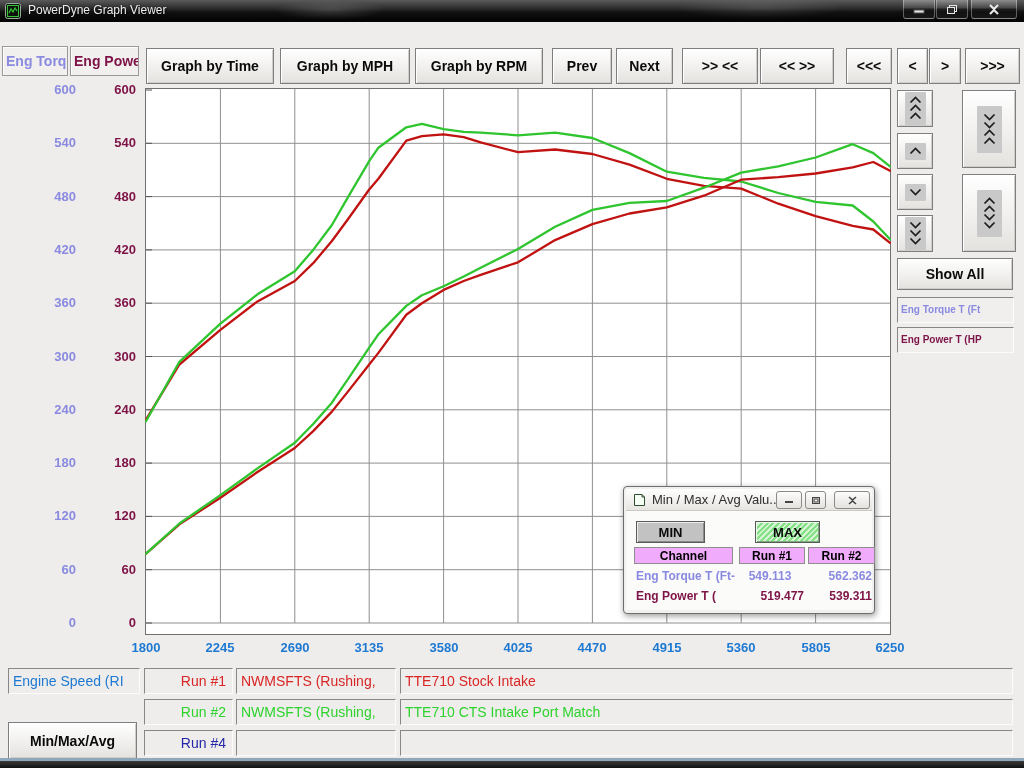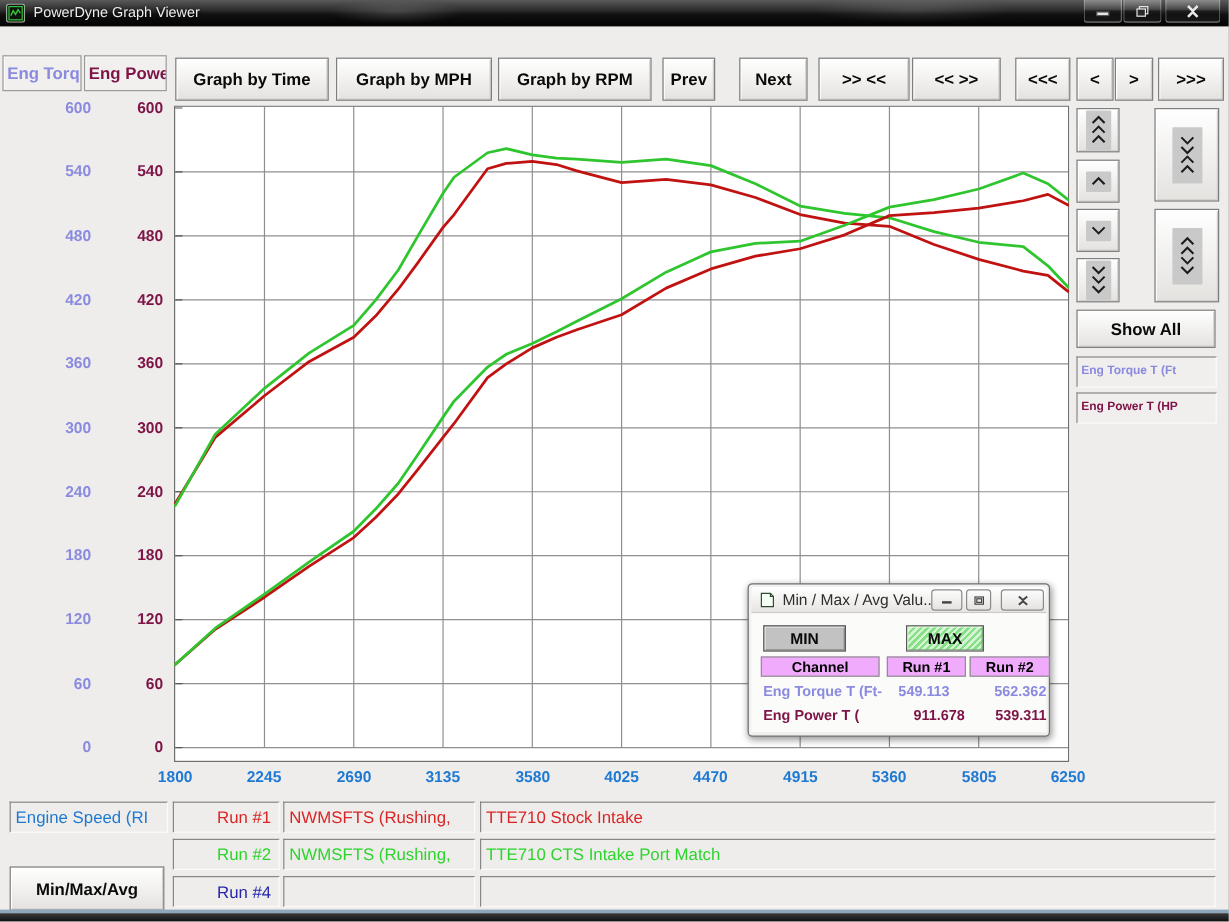--- a/index.html
+++ b/index.html
@@ -91,21 +91,21 @@
   </div>
 
 
   <div class="axisbtn" id="axisbtn0" style="left: 2px; width: 66px; color: rgb(138, 138, 224);">Eng Torq</div>
   <div class="axisbtn" id="axisbtn1" style="left: 70px; width: 69px; color: rgb(125, 19, 70);">Eng Powe</div>
 
   <div id="toolbar">
       <div class="btn3d" style="left: 146px; top: 48px; width: 128px; height: 36px;">Graph by Time</div>
       <div class="btn3d" style="left: 280px; top: 48px; width: 130px; height: 36px;">Graph by MPH</div>
       <div class="btn3d" style="left: 415px; top: 48px; width: 128px; height: 36px;">Graph by RPM</div>
-      <div class="btn3d" style="left: 552px; top: 48px; width: 44px; height: 36px;">Prev</div>
+      <div class="btn3d" style="left: 552px; top: 48px; width: 60px; height: 36px;">Prev</div>
       <div class="btn3d" style="left: 616px; top: 48px; width: 57px; height: 36px;">Next</div>
       <div class="btn3d" style="left: 682px; top: 48px; width: 76px; height: 36px;">&gt;&gt; &lt;&lt;</div>
       <div class="btn3d" style="left: 760px; top: 48px; width: 74px; height: 36px;">&lt;&lt; &gt;&gt;</div>
       <div class="btn3d" style="left: 846px; top: 48px; width: 46px; height: 36px;">&lt;&lt;&lt;</div>
       <div class="btn3d" style="left: 897px; top: 48px; width: 31px; height: 36px;">&lt;</div>
       <div class="btn3d" style="left: 929px; top: 48px; width: 32px; height: 36px;">&gt;</div>
       <div class="btn3d" style="left: 965px; top: 48px; width: 55px; height: 36px;">&gt;&gt;&gt;</div>
     </div>
 
   <div id="ylabels">
@@ -272,21 +272,21 @@
       <button class="btn3d" style="left:10px;top:10px;width:69px;height:22px;background:#c2c2c2;border:1px solid #5a5a5a;box-shadow:inset 1px 1px 0 #ededed, inset -1px -1px 0 #8a8a8a;font-size:13px;">MIN</button>
       <button class="btn3d" style="left:129px;top:10px;width:65px;height:22px;border:1px solid #5a5a5a;box-shadow:inset 1px 1px 0 #eaffea, inset -1px -1px 0 #7fa87f;font-size:13px;background:repeating-linear-gradient(135deg,#86e086 0 2px,#d4f4d4 2px 4px);">MAX</button>
       <div class="mmhdr" style="left:8px;width:99px;">Channel</div>
       <div class="mmhdr" style="left:113px;width:66px;">Run #1</div>
       <div class="mmhdr" style="left:182px;width:67px;">Run #2</div>
       <div id="mmrows">
           <div class="mmcell" style="left: 10px; top: 58px; width: 100px; color: rgb(138, 138, 224); white-space: nowrap; overflow: hidden;">Eng Torque T (Ft-</div>
           <div class="mmcell" style="left: 110px; top: 58px; width: 68px; text-align: center; color: rgb(138, 138, 224);">549.113</div>
           <div class="mmcell" style="left: 180px; top: 58px; width: 66px; text-align: right; color: rgb(138, 138, 224);">562.362</div>
           <div class="mmcell" style="left: 10px; top: 78px; width: 80px; color: rgb(125, 19, 70); white-space: nowrap; overflow: hidden;">Eng Power T (HP)</div>
-          <div class="mmcell" style="left: 110px; top: 78px; width: 68px; text-align: right; color: rgb(125, 19, 70);">911.678</div>
+          <div class="mmcell" style="left: 110px; top: 78px; width: 68px; text-align: right; color: rgb(125, 19, 70);">519.477</div>
           <div class="mmcell" style="left: 180px; top: 78px; width: 66px; text-align: right; color: rgb(125, 19, 70);">539.311</div>
         </div>
     </div>
   </div>
 
   <div class="sunkbox legendtext" style="left: 8px; top: 668px; width: 132px; height: 26px; line-height: 24px; padding-left: 4px; color: rgb(30, 121, 210);" id="engspeed">Engine Speed (RI</div>
   <div id="legendrows">
       <div class="sunkbox legendtext" style="left: 144px; top: 668px; width: 89px; height: 26px; line-height: 24px; text-align: right; padding-right: 6px; color: rgb(217, 37, 37);">Run #1</div>
       <div class="sunkbox legendtext" style="left: 236px; top: 668px; width: 160px; height: 26px; line-height: 24px; padding-left: 4px; color: rgb(217, 37, 37);">NWMSFTS (Rushing,</div>
       <div class="sunkbox legendtext" style="left: 400px; top: 668px; width: 613px; height: 26px; line-height: 24px; padding-left: 4px; color: rgb(217, 37, 37);">TTE710 Stock Intake</div>

